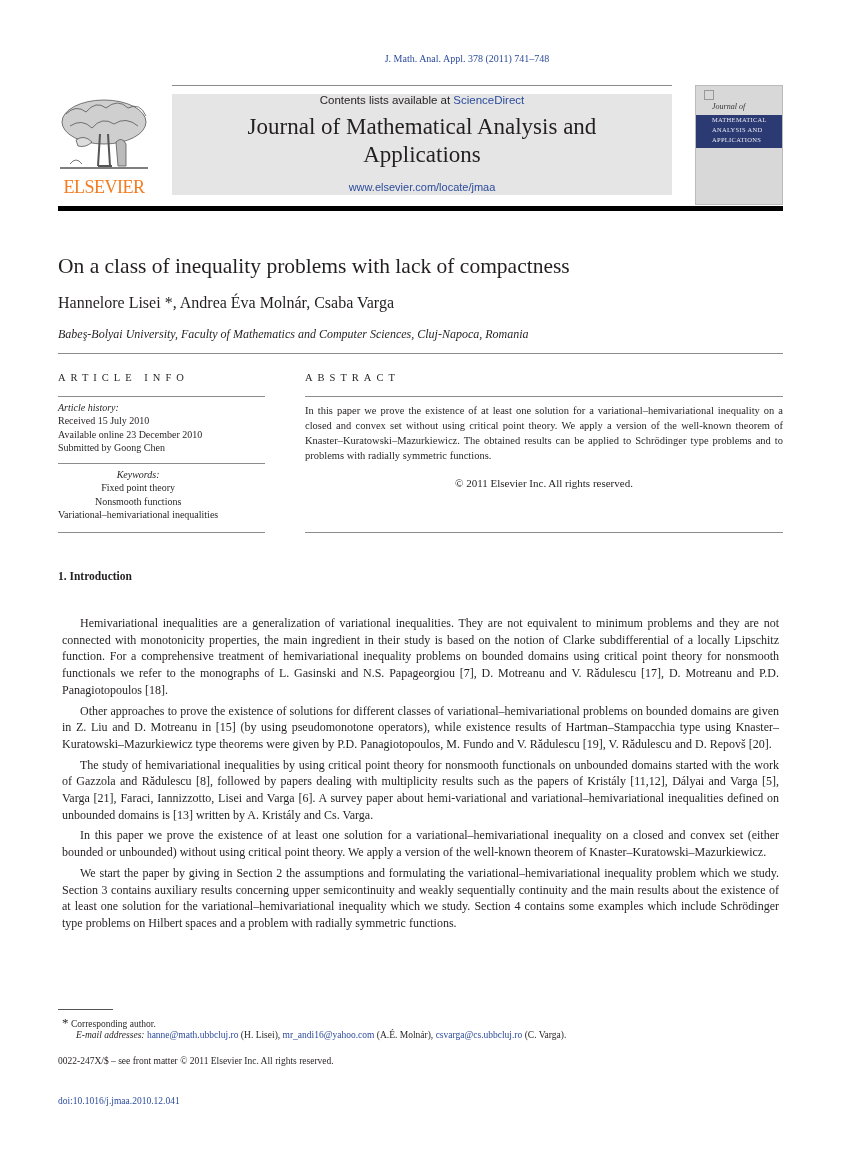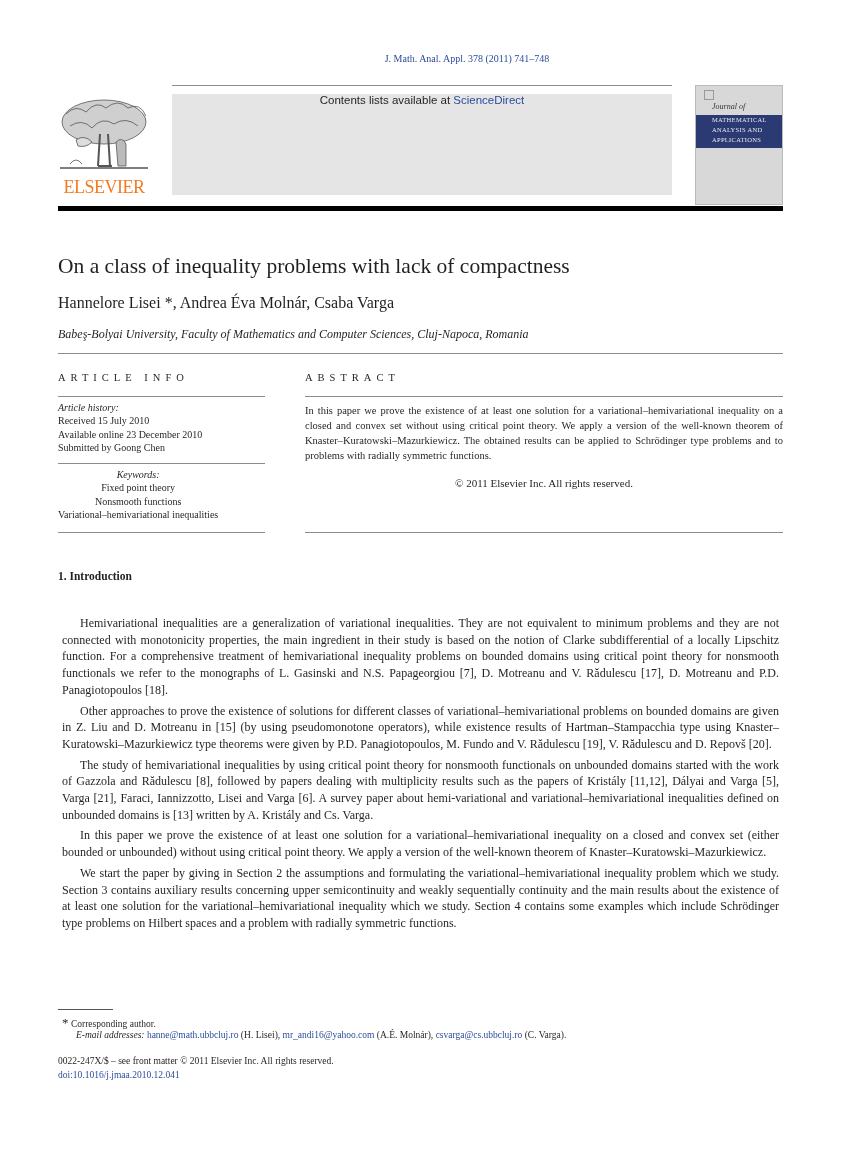--- a/index.html
+++ b/index.html
@@ -57,20 +57,25 @@
       <path d="M14 70 Q20 62 26 70"></path>
     </g>
   </svg>
   <div class="logo-text">ELSEVIER</div>
 </div>
 
 <div class="abs banner">
   <div class="banner-top">
     <span>Contents lists available at </span><span class="link">ScienceDirect</span>
   </div>
+  <div class="banner-title">
+    <div>Journal of Mathematical Analysis and</div>
+    <div>Applications</div>
+  </div>
+  <div class="banner-url link">www.elsevier.com/locate/jmaa</div>
 </div>
 
 <div class="abs cover">
   <div class="cover-mark"></div>
   <div class="cover-script">Journal of</div>
   <div class="cover-band">
     <span>MATHEMATICAL</span>
     <span>ANALYSIS AND</span>
     <span>APPLICATIONS</span>
   </div>
@@ -119,13 +124,13 @@
 <div class="abs" style="left:58px; top:1009px; width:55px; height:1px; background:#555;"></div>
 <div class="abs foot" style="left:62px; top:1015px;">
   <span style="font-size:13px;">*</span>
   <span>Corresponding author.</span>
 </div>
 <div class="abs foot" style="left:76px; top:1030px;">
   <span style="font-style:italic;">E-mail addresses:</span>
   <span class="link">hanne@math.ubbcluj.ro</span><span> (H. Lisei), </span><span class="link">mr_andi16@yahoo.com</span><span> (A.É. Molnár), </span><span class="link">csvarga@cs.ubbcluj.ro</span><span> (C. Varga).</span>
 </div>
 <div class="abs foot" style="left:58px; top:1056px;">0022-247X/$ – see front matter  © 2011 Elsevier Inc. All rights reserved.</div>
-<div class="abs foot link" style="left:58px; top:1070px;">doi:10.1016/j.jmaa.2010.12.041</div>
+<div class="abs foot link" style="left:58px; top:1096px;">doi:10.1016/j.jmaa.2010.12.041</div>
 
 </body></html>

